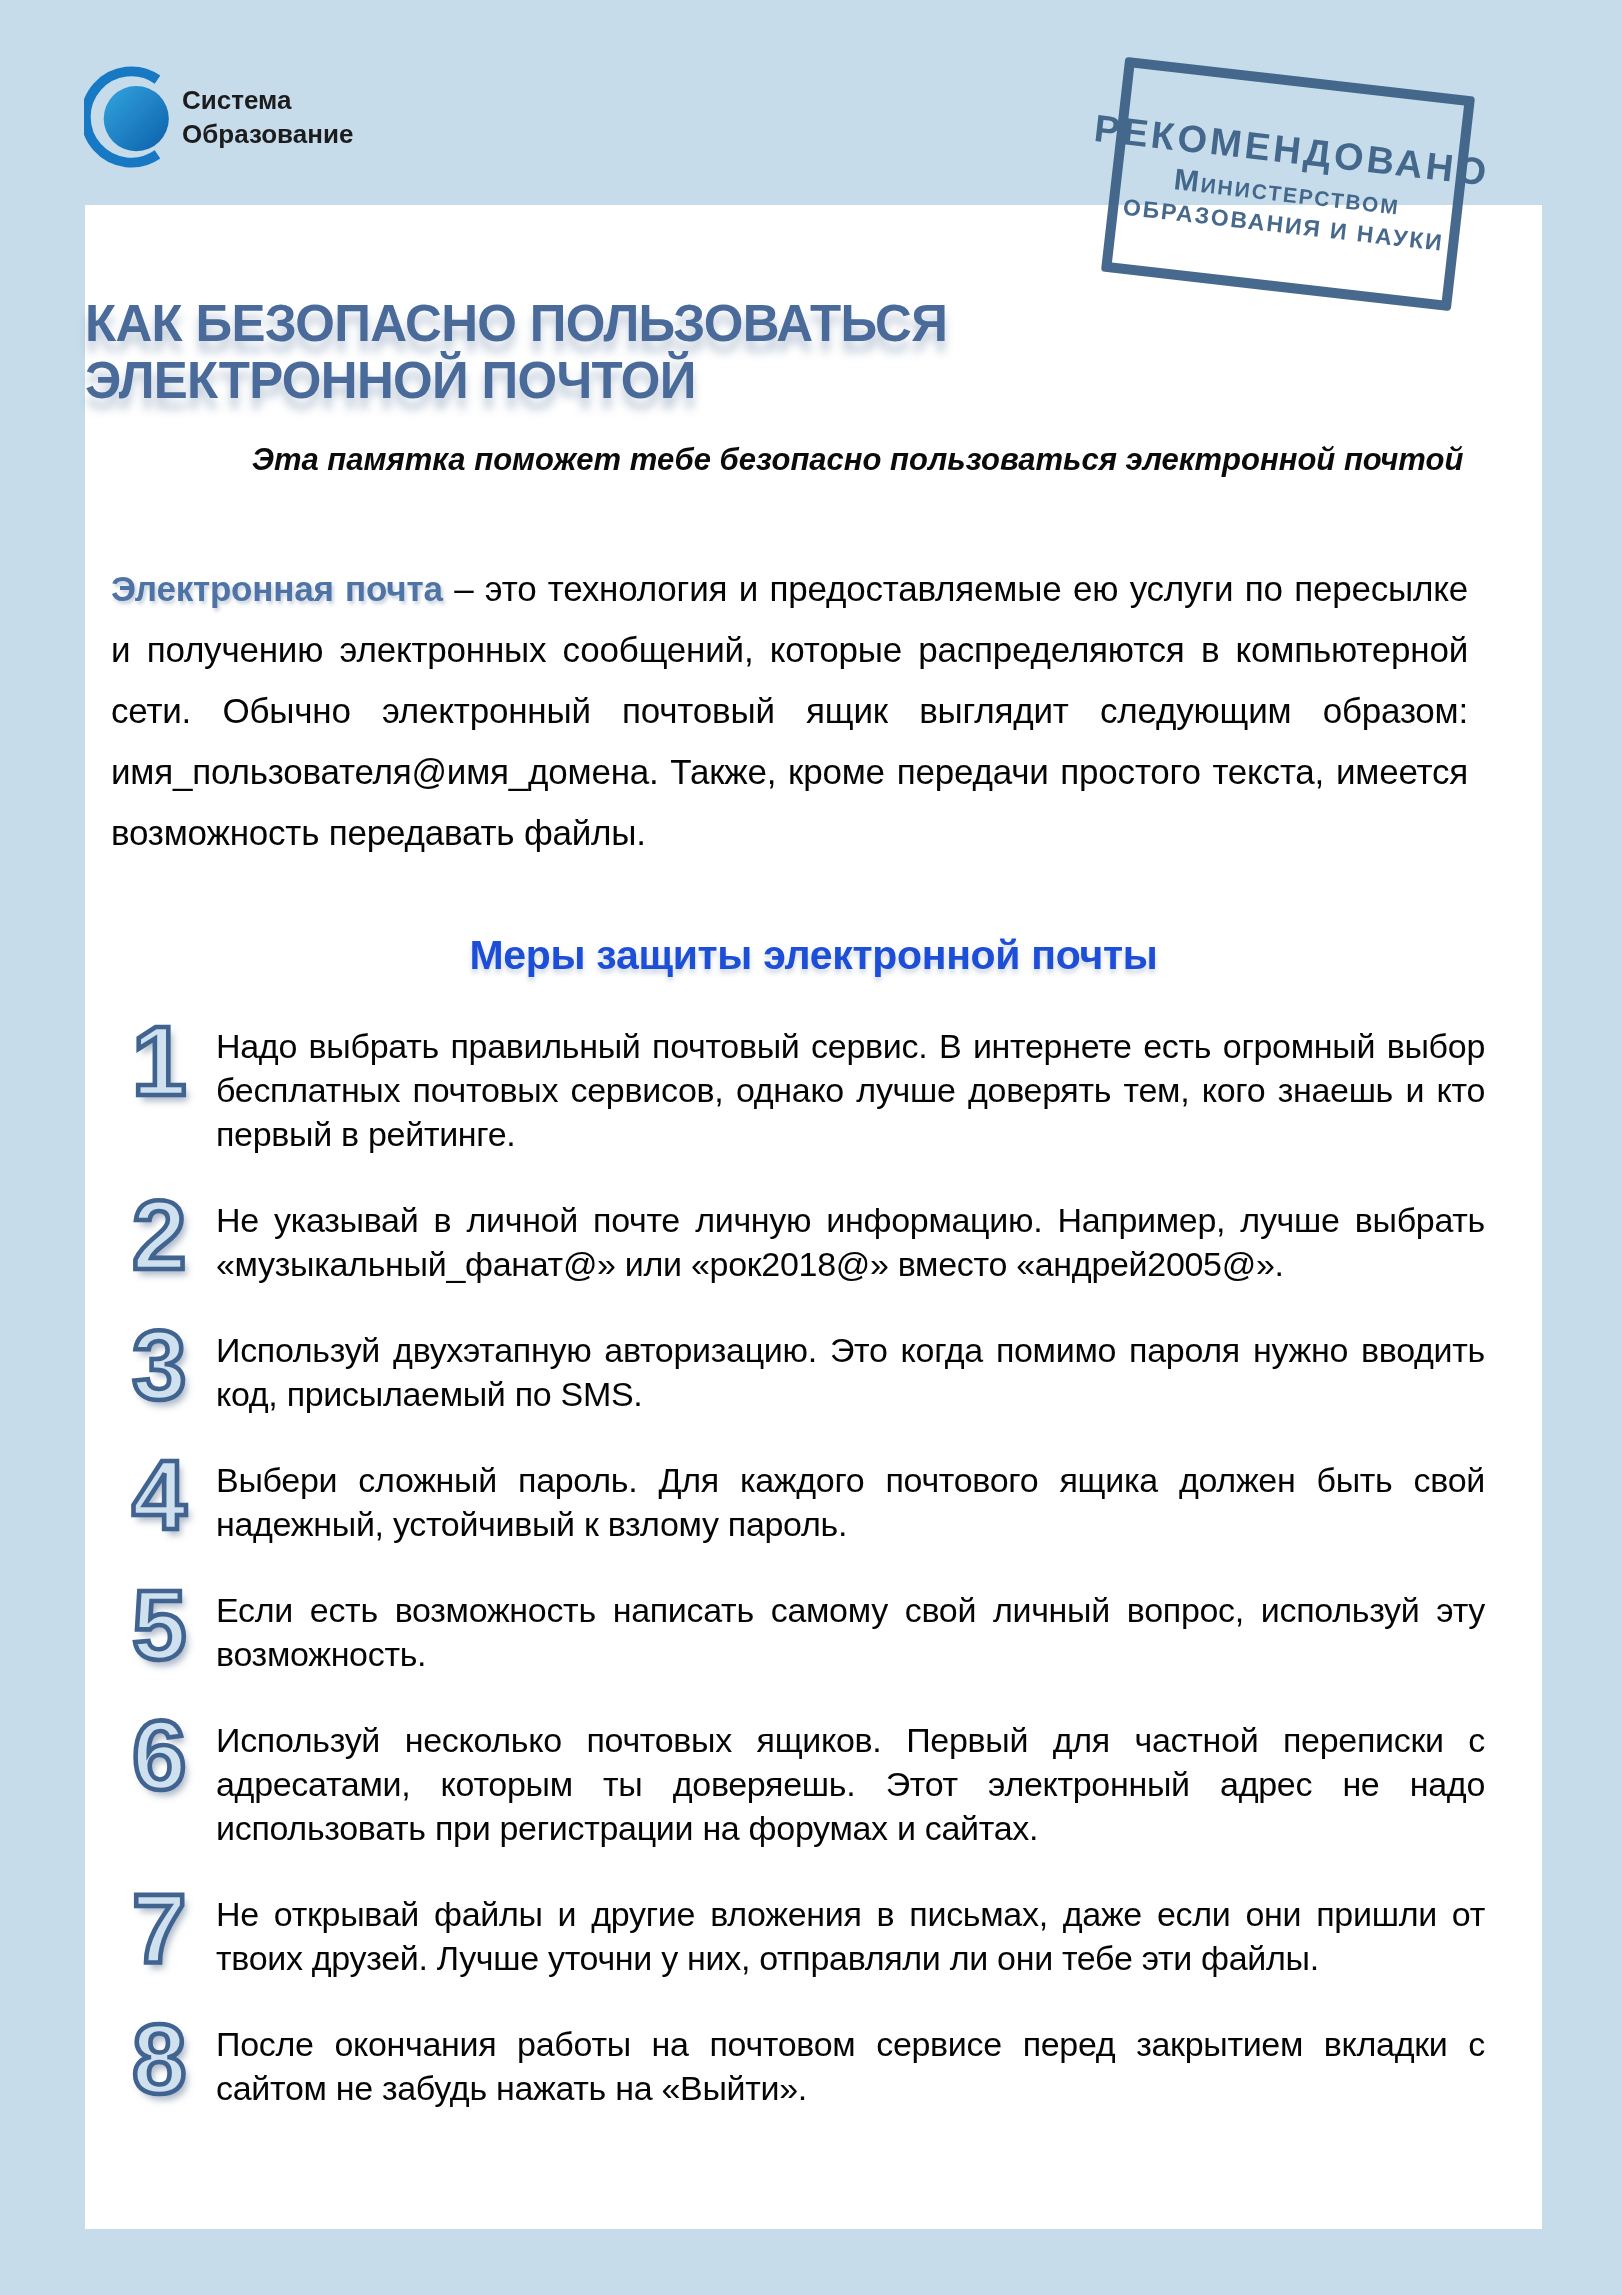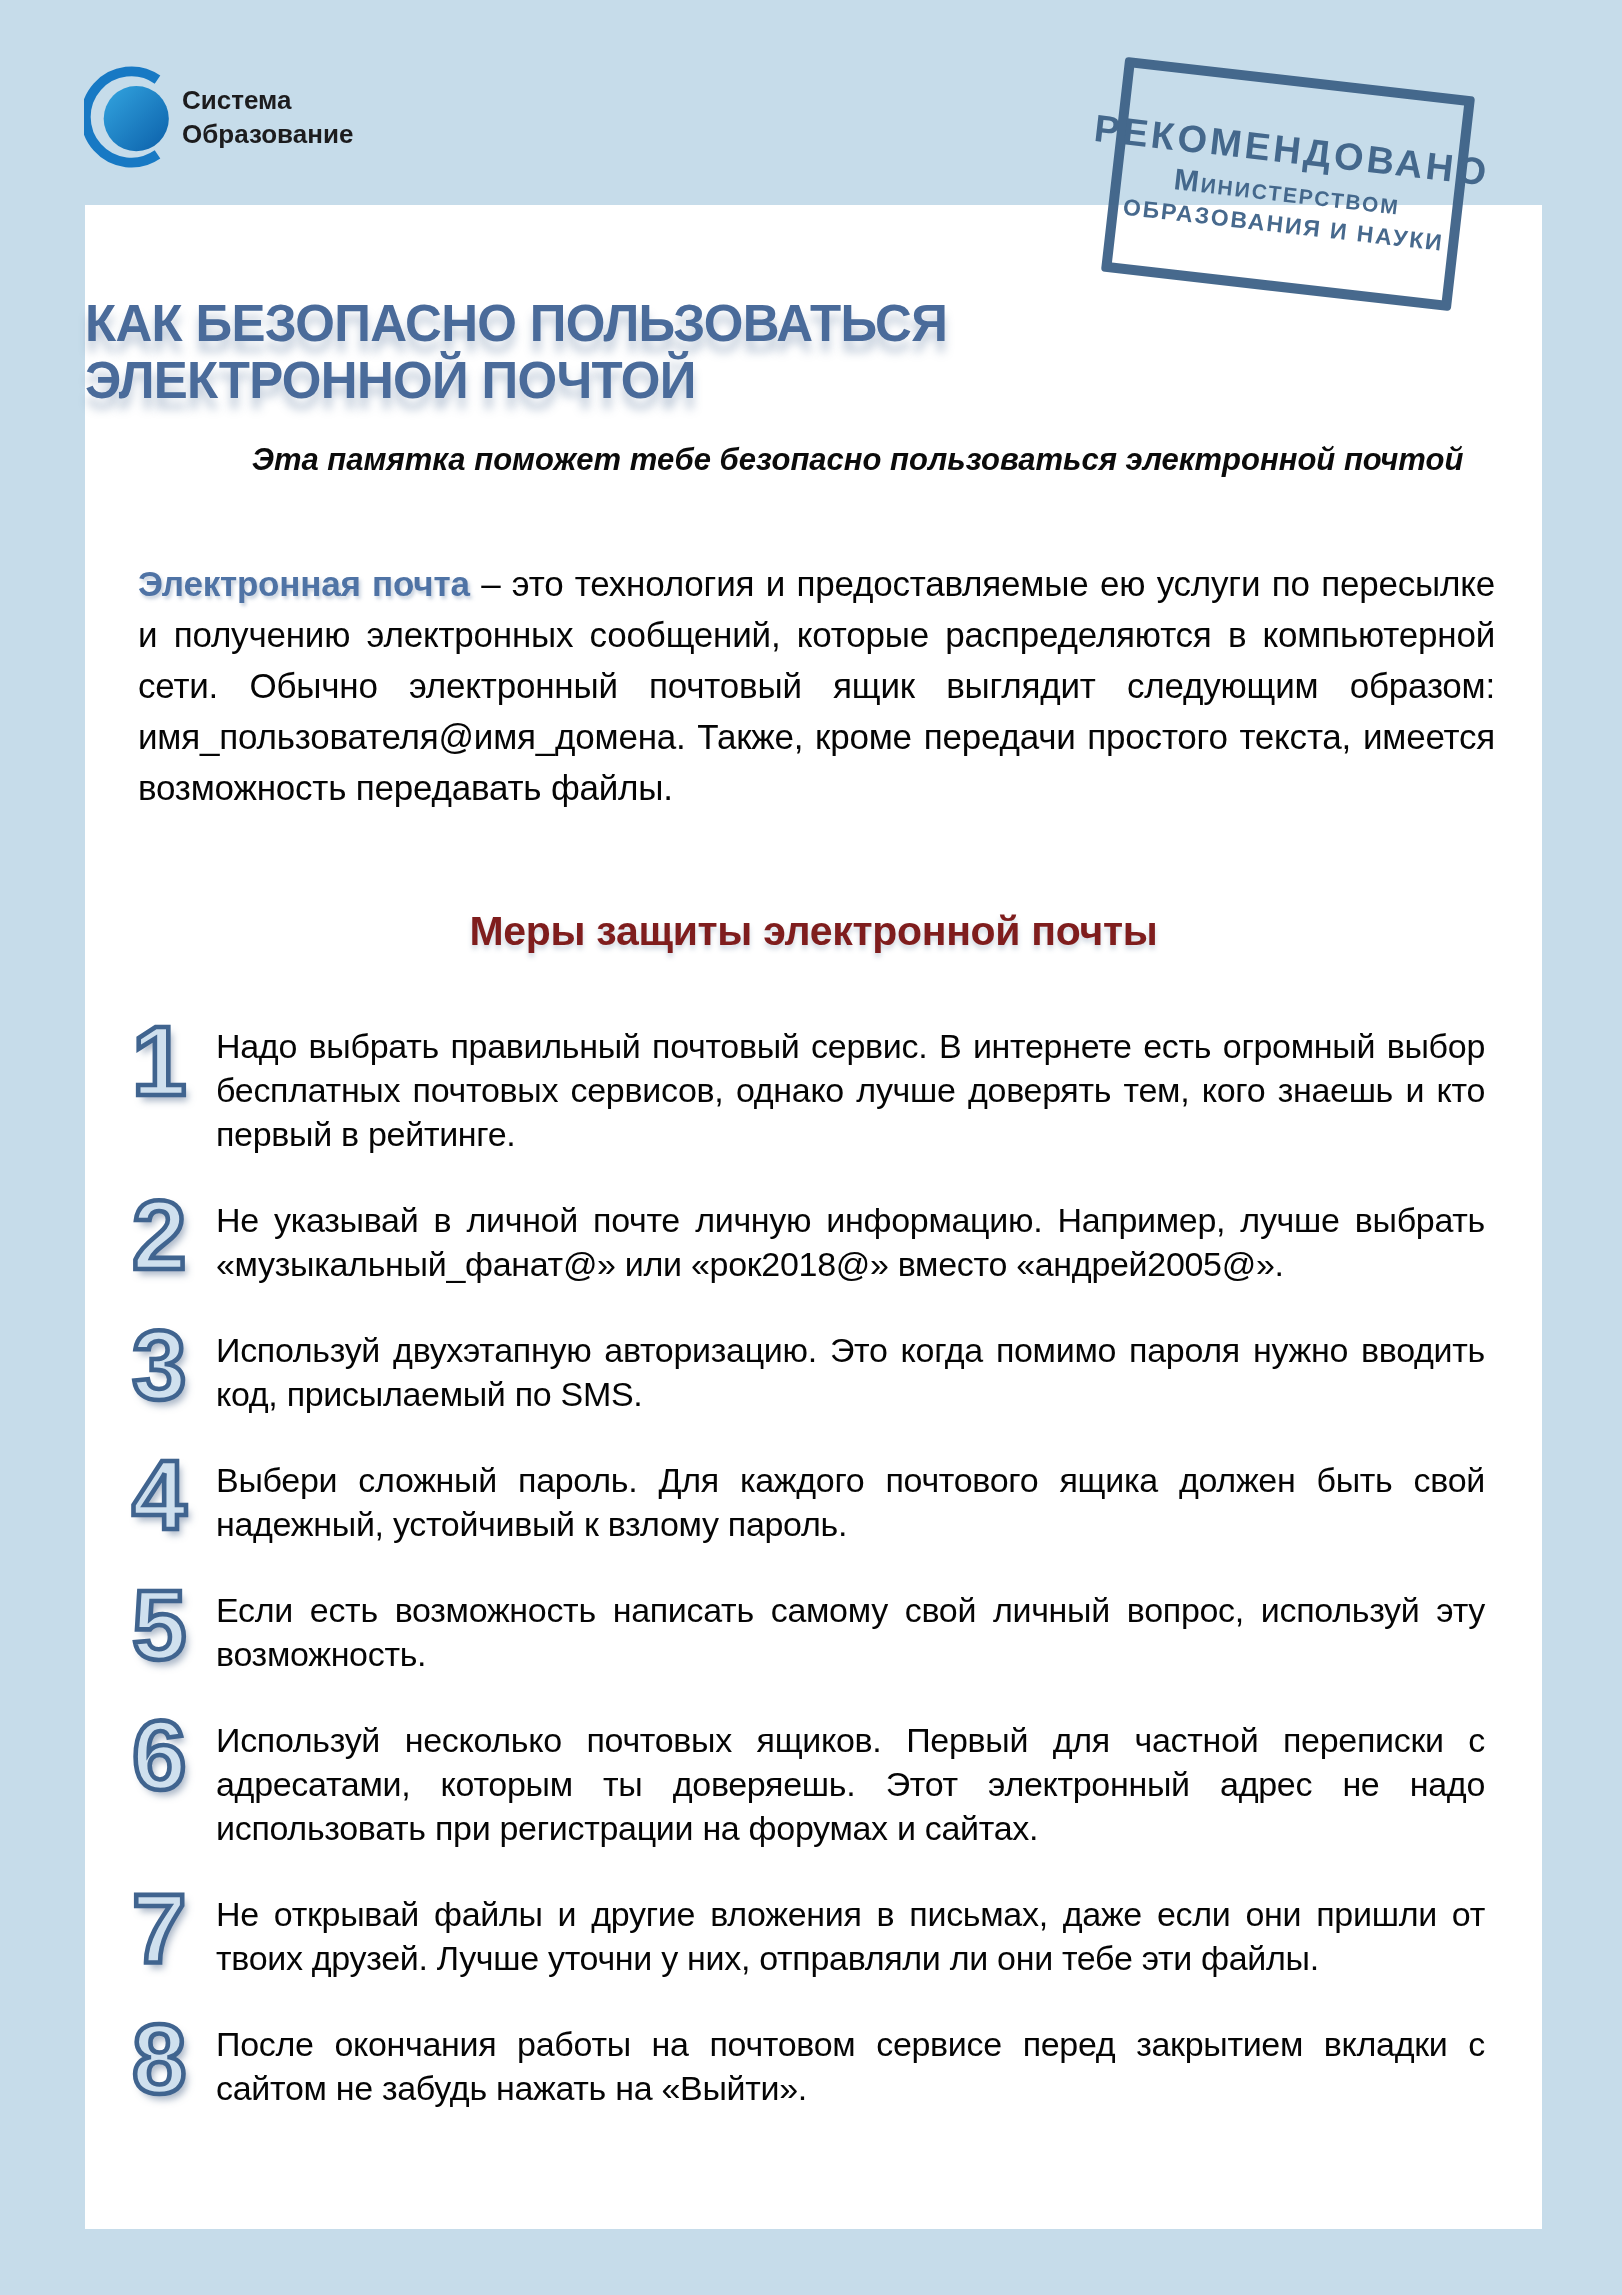--- a/index.html
+++ b/index.html
@@ -33,32 +33,32 @@
     position:absolute;top:90px;left:0;width:100%;text-align:left;
     color:#4a6b9a;font-weight:800;font-size:51px;line-height:57px;letter-spacing:-0.7px;
     text-shadow:0 10.5px 9.2px rgba(93,121,157,.38);
   }
   .subtitle{
     position:absolute;top:237px;left:0;width:100%;text-align:center;
     font-style:italic;font-weight:600;font-size:31px;color:#0b0b0b;margin-left:44px;
   }
   
   .intro{
-    position:absolute;top:353px;left:53px;width:1357px;
-    font-size:35px;line-height:51px;letter-spacing:-0.2px;
+    position:absolute;top:353px;left:26px;width:1357px;
+    font-size:35px;line-height:61px;letter-spacing:-0.2px;
     text-align:justify;color:#050505;
   }
   .intro-lead{
     font-weight:700;color:#4f73a5;
     text-shadow:2px 2.6px 3.9px rgba(93,121,157,.35);
   }
   
   .section-heading{
-    position:absolute;top:703px;left:0;width:100%;text-align:center;
-    font-size:41px;font-weight:800;color:#7f1d1d;letter-spacing:-0.3px;
+    position:absolute;top:727px;left:0;width:100%;text-align:center;
+    font-size:41px;font-weight:800;color:#1d4ed8;letter-spacing:-0.3px;
     text-shadow:0 3.9px 5.2px rgba(93,121,157,.3);
   }
   
   .list{position:absolute;top:819px;left:47px;width:1353px;}
   .item{display:flex;margin-bottom:42px;}
   .item-num{
     flex:0 0 84px;
     font-size:98px;line-height:75px;font-weight:700;
     color:#cfe0ee;
     -webkit-text-stroke:4.6px #40648f;

